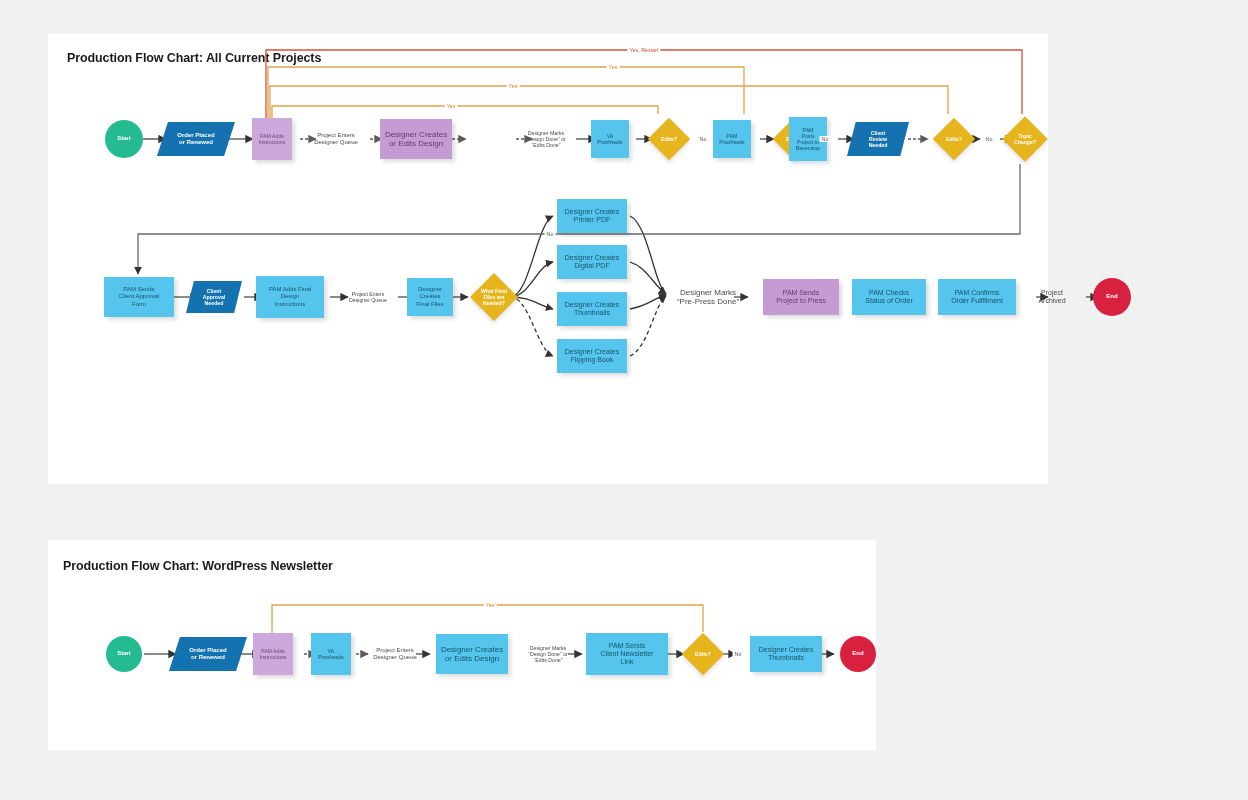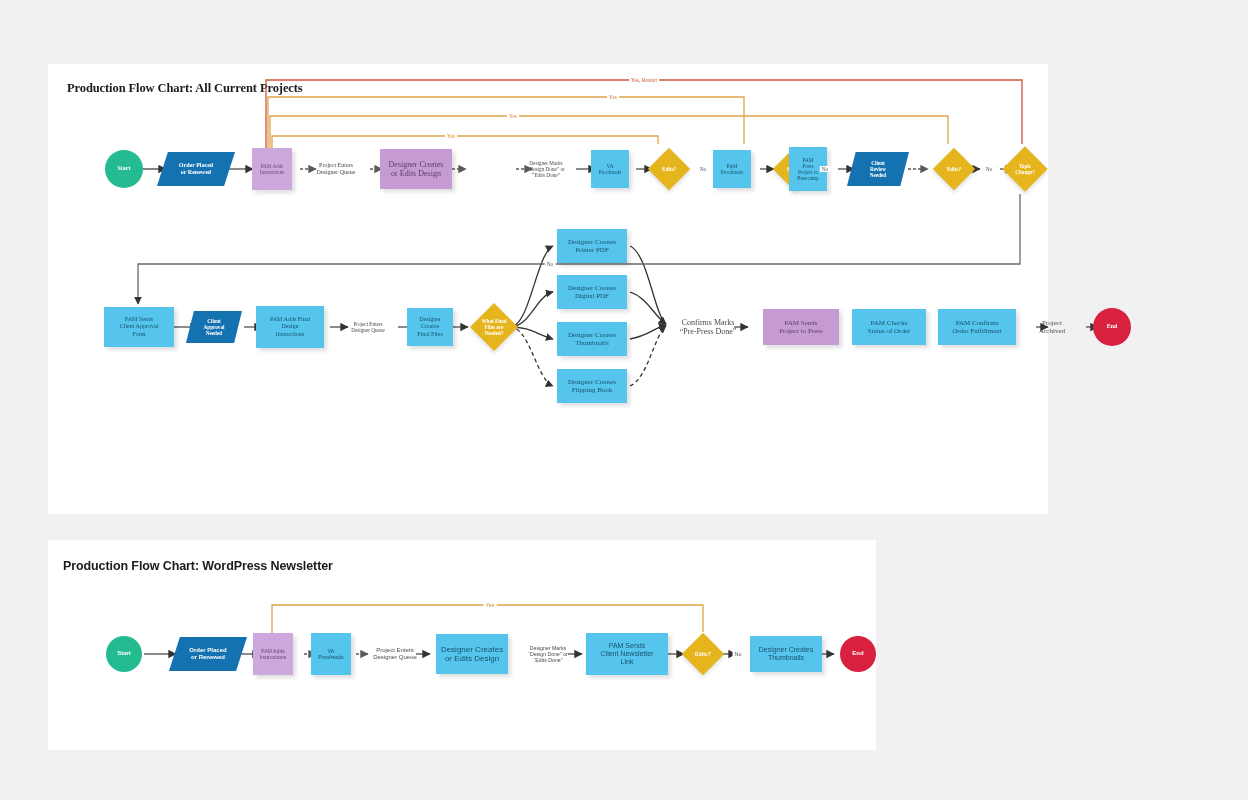--- a/index.html
+++ b/index.html
@@ -12,24 +12,23 @@
     background: #f1f1f1;
     font-family: "Liberation Sans", sans-serif;
     overflow: hidden;
   }
   .card {
     position: absolute;
     background: #ffffff;
   }
   #card-all-projects {
     left: 48px;
-    top: 64px;
+    top: 34px;
     width: 1000px;
     height: 450px;
-    font-family: Liberation Serif, serif;
   }
   #card-newsletter {
     left: 48px;
     top: 540px;
     width: 828px;
     height: 210px;
   }
   .card-title {
     position: absolute;
     font-size: 12.5px;
@@ -346,21 +345,21 @@
       <span class="lbl" style="white-space:pre-line;">Designer Creates
 Thumbnails</span>
     </div>
 
     <div class="node n-rect sm" style="left:544px; top:322px; width:70px; height:34px;">
       <span class="lbl" style="white-space:pre-line;">Designer Creates
 Flipping Book</span>
     </div>
 
     <div class="node n-text md" style="left:660px; top:263px; width:90px; height:28px;">
-      <span class="lbl" style="white-space:pre-line;">Confirms Marks
+      <span class="lbl" style="white-space:pre-line;">Designer Marks
 “Pre-Press Done”</span>
     </div>
 
     <div class="node n-rect-purple sm" style="left:753px; top:263px; width:76px; height:36px;">
       <span class="lbl" style="white-space:pre-line;">PAM Sends
 Project to Press</span>
     </div>
 
     <div class="node n-rect sm" style="left:841px; top:263px; width:74px; height:36px;">
       <span class="lbl" style="white-space:pre-line;">PAM Checks

